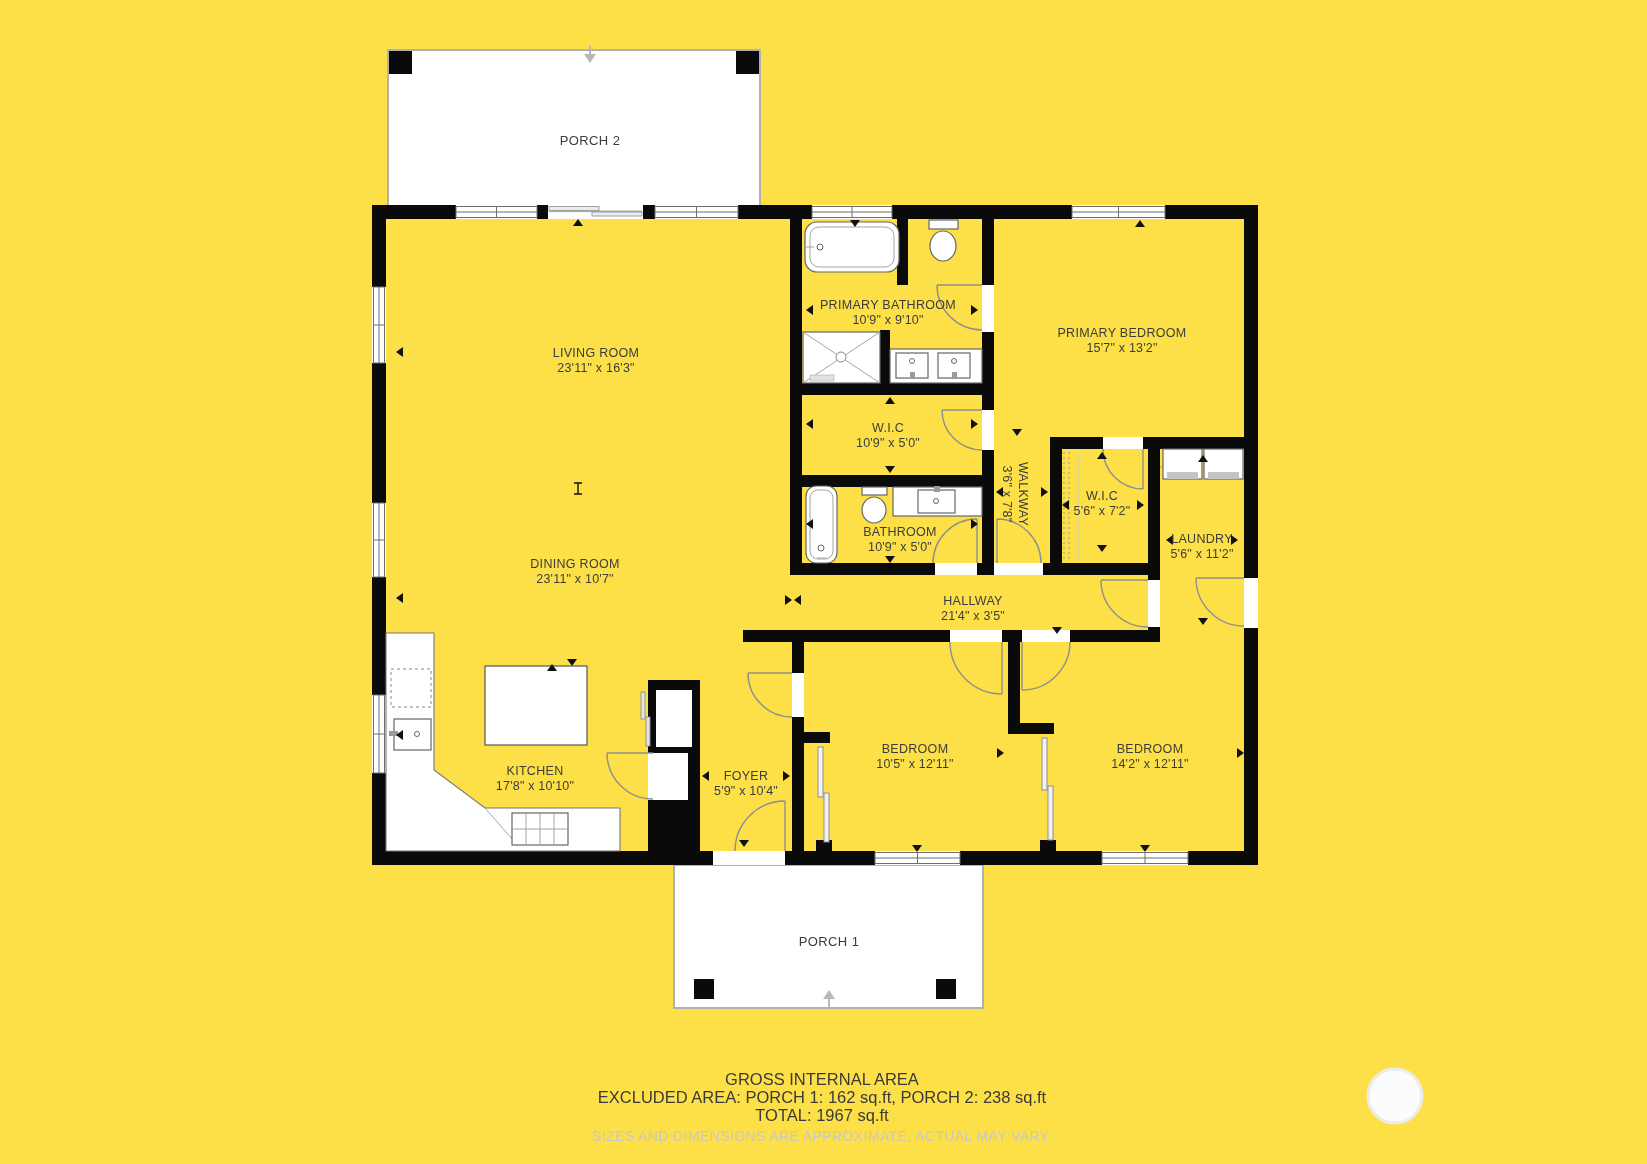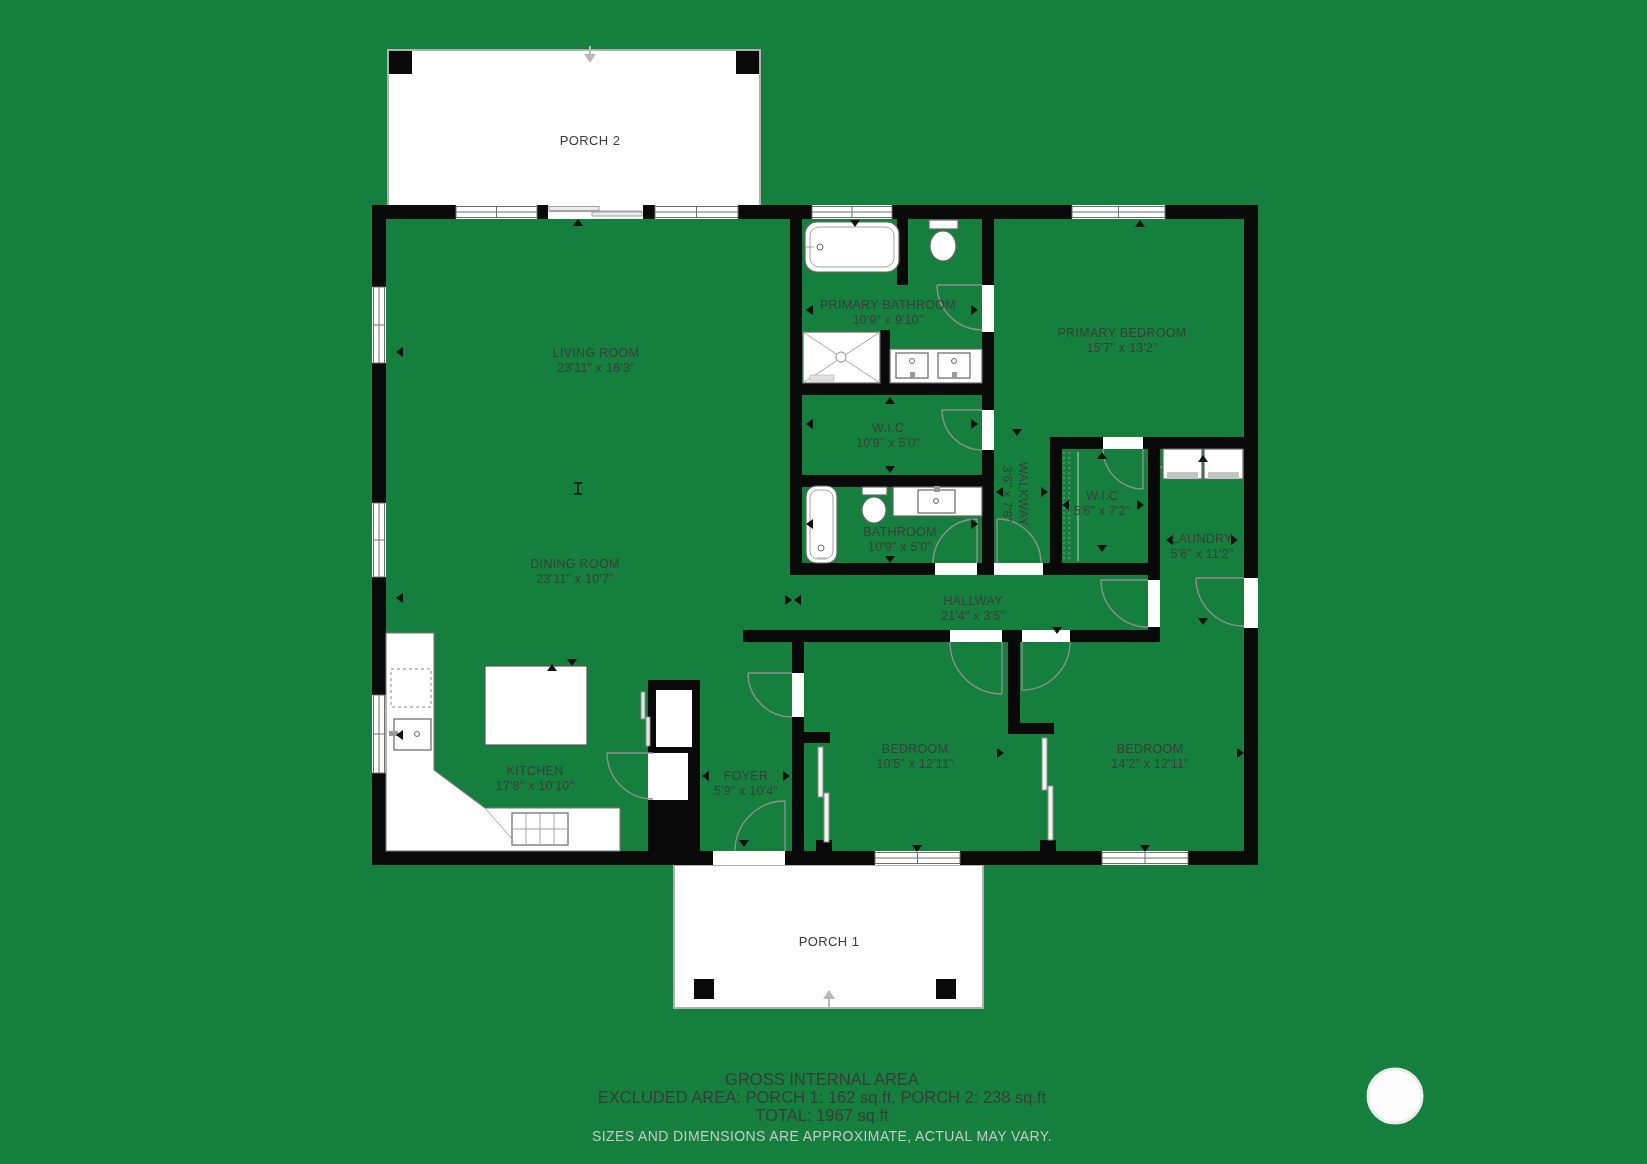--- a/index.html
+++ b/index.html
@@ -1,16 +1,16 @@
 <!DOCTYPE html>
 <html><head>
 <meta charset="utf-8">
 <style>
   html,body{margin:0;padding:0;background:#ffffff;}
-  .page{position:relative;width:1647px;height:1164px;background:#15803d;overflow:hidden;
+  .page{position:relative;width:1647px;height:1164px;background:#fde047;overflow:hidden;
         font-family:"Liberation Sans", sans-serif;}
   svg{display:block;}
   svg text{font-family:"Liberation Sans", sans-serif;}
   .w{fill:#0a0a0a;}
   .o{fill:#ffffff;}
   .win{fill:#ffffff;stroke:#6e6e6e;stroke-width:1;}
   .winline{stroke:#6e6e6e;stroke-width:1;fill:none;}
   .door{stroke:#8f8f8f;stroke-width:1.4;fill:none;}
   .fx{stroke:#666;stroke-width:1.2;fill:#ffffff;}
   .fx2{stroke:#9a9a9a;stroke-width:0.9;fill:none;}

